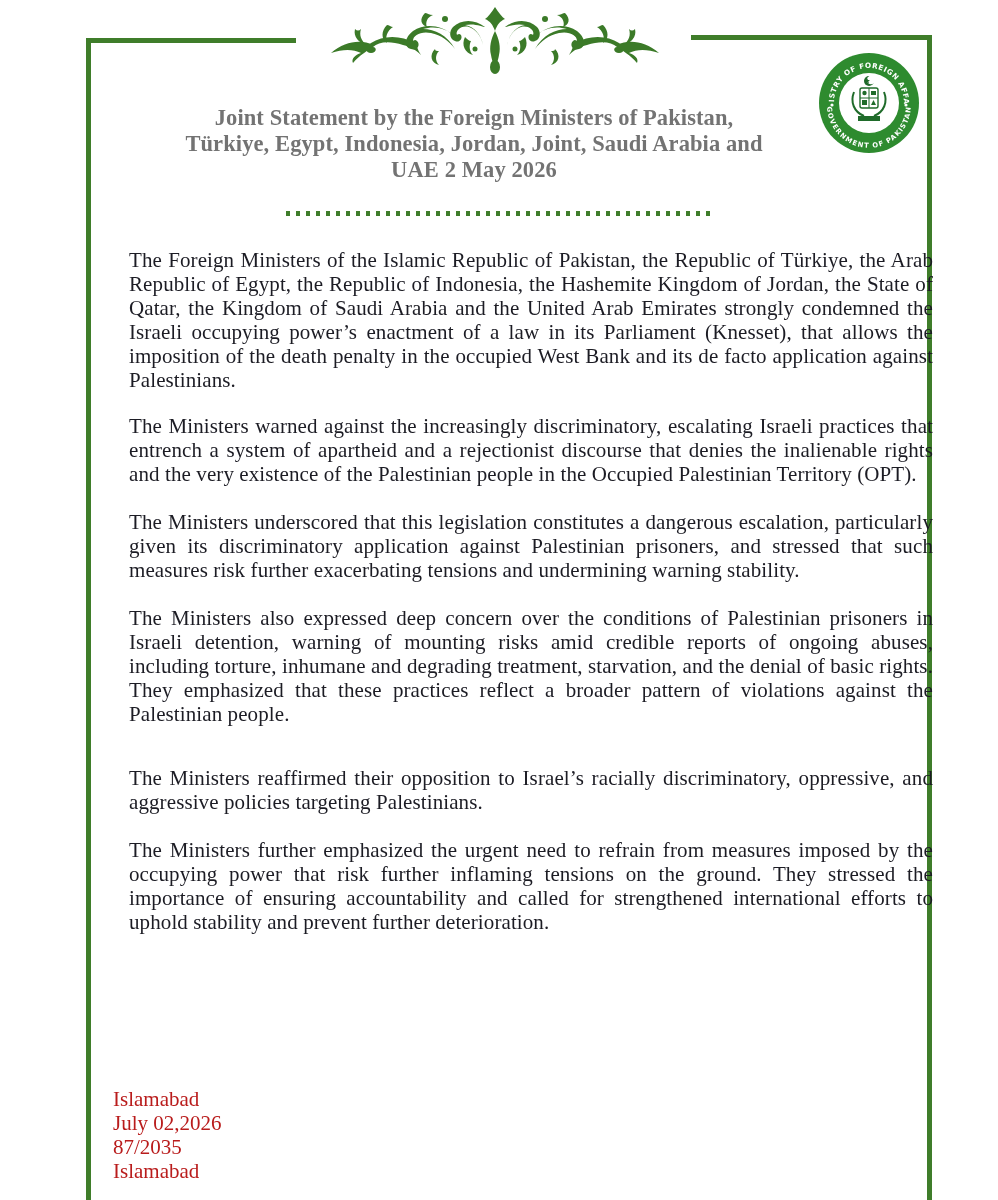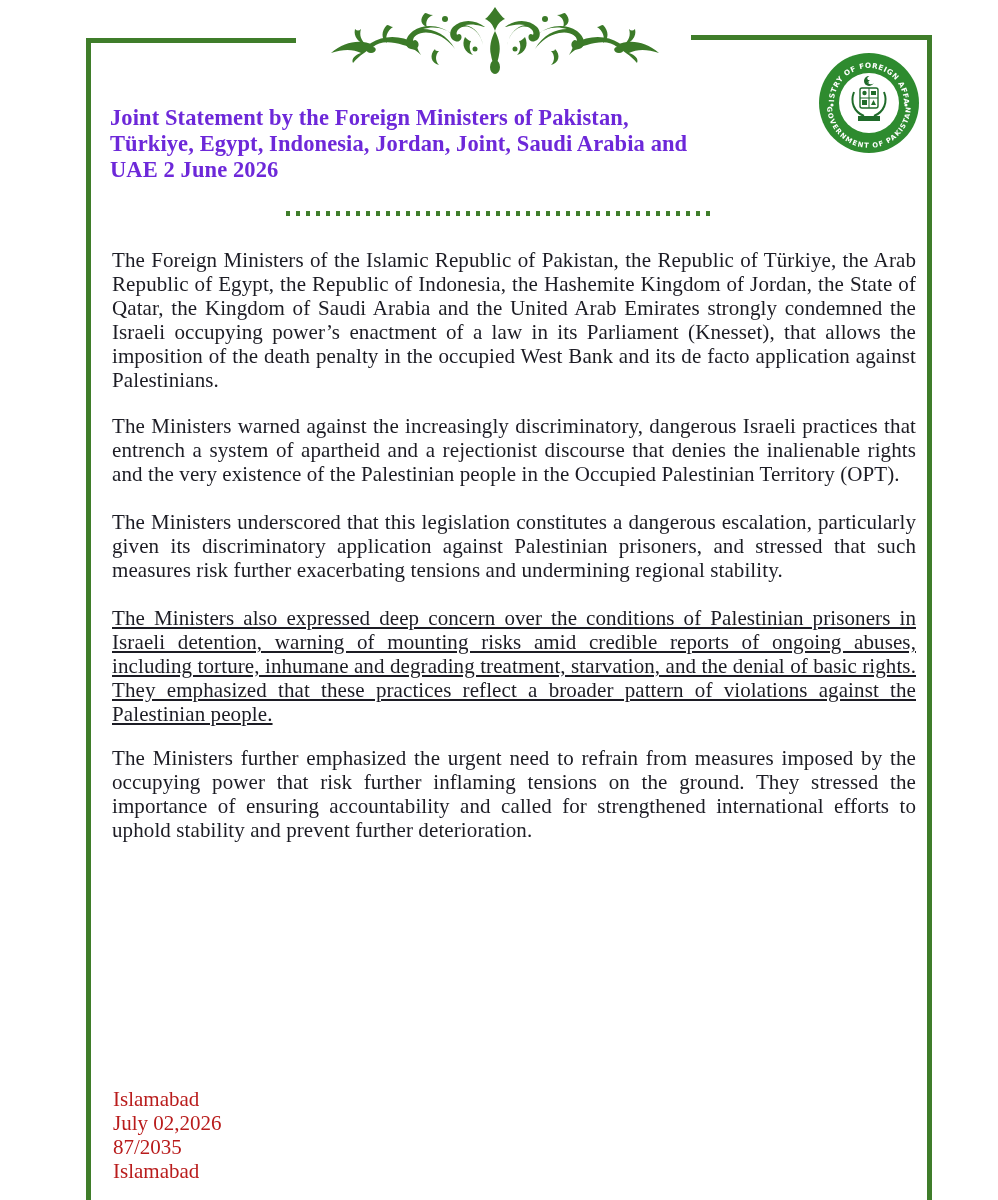--- a/index.html
+++ b/index.html
@@ -8,34 +8,34 @@
 
   .frame-top-left { position: absolute; left: 86px; top: 38px; width: 210px; height: 5px; background: #3f7d2a; }
   .frame-top-right { position: absolute; left: 691px; top: 35px; width: 241px; height: 5px; background: #3f7d2a; }
   .frame-left { position: absolute; left: 86px; top: 38px; width: 5px; height: 1162px; background: #3f7d2a; }
   .frame-right { position: absolute; left: 927px; top: 35px; width: 5px; height: 1165px; background: #3f7d2a; }
 
   .ornament { position: absolute; left: 325px; top: 5px; width: 340px; height: 72px; }
 
   .emblem { position: absolute; left: 818px; top: 52px; width: 102px; height: 102px; }
 
-  .title { position: absolute; left: 110px; top: 105px; width: 728px; text-align: left;
-           font-weight: bold; font-size: 22.5px; line-height: 26px; color: #6d28d9; letter-spacing: 0.1px; }
+  .title { position: absolute; left: 110px; top: 105px; width: 728px; text-align: center;
+           font-weight: bold; font-size: 22.5px; line-height: 26px; color: #737373; letter-spacing: 0.1px; }
 
   .separator { position: absolute; left: 286px; top: 211px; width: 430px; height: 5px;
                background-image: linear-gradient(to right, #3f7d2a 0, #3f7d2a 4.5px, transparent 4.5px);
                background-size: 10px 5px; background-repeat: repeat-x; }
 
-  .body { position: absolute; left: 112px; top: 248px; width: 804px; }
+  .body { position: absolute; left: 129px; top: 248px; width: 804px; }
   .para { margin: 0; font-size: 21px; line-height: 24px; text-align: justify; text-align-last: left;
           color: #1c1c24; letter-spacing: 0.1px; }
   .p1 { margin-bottom: 22px; }
   .p2 { margin-bottom: 24px; }
   .p3 { margin-bottom: 24px; }
-  .p4 { margin-bottom: 20px; text-decoration: underline; }
+  .p4 { margin-bottom: 40px; }
   .p5 { margin-bottom: 24px; }
 
   .signoff { position: absolute; left: 113px; top: 1087px; font-size: 21px; line-height: 24px; color: #b91c1c; }
   .signoff div { white-space: nowrap; }
 </style>
 </head>
 <body>
 
 <div class="frame-top-left"></div>
 <div class="frame-top-right"></div>
@@ -106,30 +106,31 @@
   <path d="M53 53 l2.5 -5 2.5 5z" fill="#1f6b2a"></path>
 
   <path d="M36 40 C32 50 36 60 46 64" fill="none" stroke="#1f6b2a" stroke-width="2"></path>
   <path d="M66 40 C70 50 66 60 56 64" fill="none" stroke="#1f6b2a" stroke-width="2"></path>
   <rect x="40" y="64" width="22" height="5" fill="#1f6b2a"></rect>
 </svg>
 
 <div class="title">
   <div>Joint Statement by the Foreign Ministers of Pakistan,</div>
   <div>Türkiye, Egypt, Indonesia, Jordan, Joint, Saudi Arabia and</div>
-  <div>UAE 2 June 2026</div>
+  <div>UAE 2 May 2026</div>
 </div>
 
 <div class="separator"></div>
 
 <div class="body">
   <p class="para p1">The Foreign Ministers of the Islamic Republic of Pakistan, the Republic of Türkiye, the Arab Republic of Egypt, the Republic of Indonesia, the Hashemite Kingdom of Jordan, the State of Qatar, the Kingdom of Saudi Arabia and the United Arab Emirates strongly condemned the Israeli occupying power’s enactment of a law in its Parliament (Knesset), that allows the imposition of the death penalty in the occupied West Bank and its de facto application against Palestinians.</p>
-  <p class="para p2">The Ministers warned against the increasingly discriminatory, dangerous Israeli practices that entrench a system of apartheid and a rejectionist discourse that denies the inalienable rights and the very existence of the Palestinian people in the Occupied Palestinian Territory (OPT).</p>
-  <p class="para p3">The Ministers underscored that this legislation constitutes a dangerous escalation, particularly given its discriminatory application against Palestinian prisoners, and stressed that such measures risk further exacerbating tensions and undermining regional stability.</p>
+  <p class="para p2">The Ministers warned against the increasingly discriminatory, escalating Israeli practices that entrench a system of apartheid and a rejectionist discourse that denies the inalienable rights and the very existence of the Palestinian people in the Occupied Palestinian Territory (OPT).</p>
+  <p class="para p3">The Ministers underscored that this legislation constitutes a dangerous escalation, particularly given its discriminatory application against Palestinian prisoners, and stressed that such measures risk further exacerbating tensions and undermining warning stability.</p>
   <p class="para p4">The Ministers also expressed deep concern over the conditions of Palestinian prisoners in Israeli detention, warning of mounting risks amid credible reports of ongoing abuses, including torture, inhumane and degrading treatment, starvation, and the denial of basic rights. They emphasized that these practices reflect a broader pattern of violations against the Palestinian people.</p>
+  <p class="para p5">The Ministers reaffirmed their opposition to Israel’s racially discriminatory, oppressive, and aggressive policies targeting Palestinians.</p>
   <p class="para p6">The Ministers further emphasized the urgent need to refrain from measures imposed by the occupying power that risk further inflaming tensions on the ground. They stressed the importance of ensuring accountability and called for strengthened international efforts to uphold stability and prevent further deterioration.</p>
 </div>
 
 <div class="signoff">
   <div>Islamabad</div>
   <div>July 02,2026</div>
   <div>87/2035</div>
   <div>Islamabad</div>
 </div>
 

